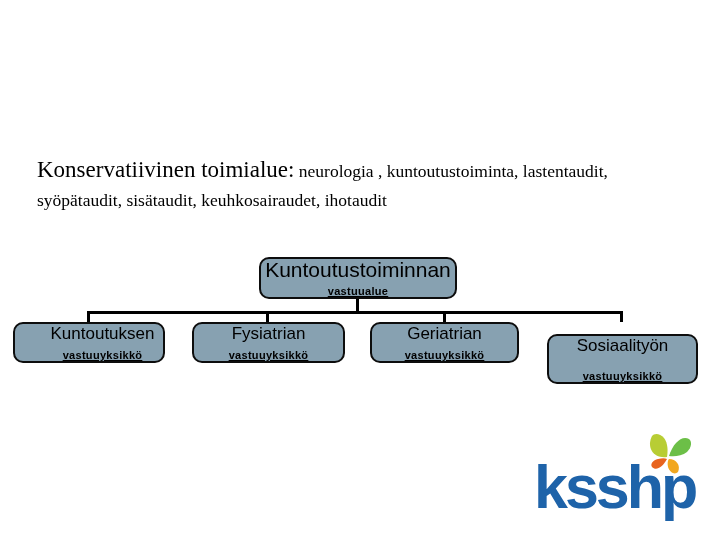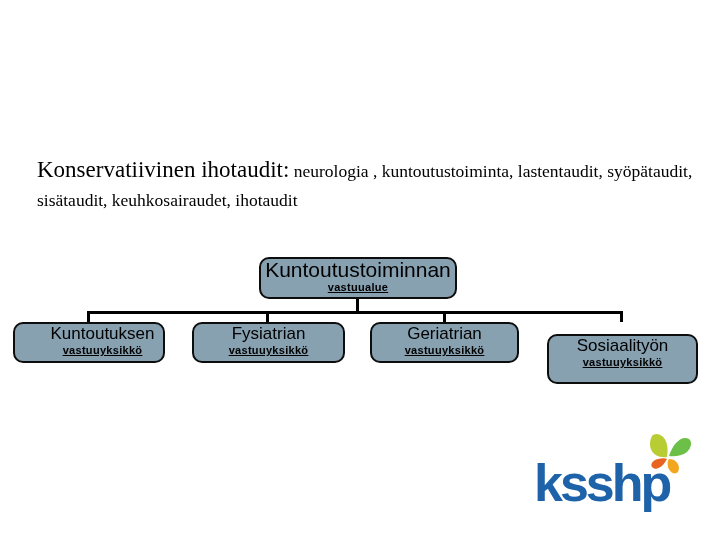--- a/index.html
+++ b/index.html
@@ -16,21 +16,21 @@
     position:absolute;left:37px;top:156px;width:660px;
     font-family:"Liberation Serif",serif;color:#000000;line-height:28px;
   }
   .body-lead{font-size:23px;}
   .body-rest{font-size:17.5px;}
   
   .orgchart{position:absolute;left:0;top:0;width:720px;height:540px;}
   .obox{
     position:absolute;box-sizing:border-box;
     background:#87A1B1;border:2px solid #0d0d0d;border-radius:10px;
-    display:flex;flex-direction:column;align-items:center;justify-content:flex-start;
+    display:flex;flex-direction:column;align-items:center;justify-content:space-between;
     color:#000;text-align:center;
   }
   .obox .lbl{font-size:19px;line-height:20px;}
   .obox .sub{font-size:11px;line-height:12px;font-weight:bold;letter-spacing:0.3px;text-decoration:underline;}
   .root-box{left:259px;top:257px;width:198px;height:42px;}
   .root-box .lbl{font-size:21px;line-height:22px;}
   .child0{left:13px; top:322px;width:152px;height:41px;padding-left:27px;}
   .child1{left:192px;top:322px;width:153px;height:41px;}
   .child2{left:370px;top:322px;width:149px;height:41px;}
   .child3{left:547px;top:334px;width:151px;height:50px;}
@@ -39,32 +39,32 @@
   .riser{left:356px;top:299px;width:3px;height:13px;}
   .hbar{left:87px;top:311px;width:536px;height:3px;}
   .drop0{left:87px; top:313px;width:3px;height:9px;}
   .drop1{left:266px;top:313px;width:3px;height:9px;}
   .drop2{left:443px;top:313px;width:3px;height:9px;}
   .drop3{left:620px;top:313px;width:3px;height:9px;}
   
   .logo{position:absolute;left:0;top:0;width:720px;height:540px;pointer-events:none;}
   .logo-text{
     position:absolute;left:534px;top:457px;
-    font-size:52px;line-height:1;font-weight:bold;letter-spacing:-3px;
+    font-size:61px;line-height:1;font-weight:bold;letter-spacing:-3px;
     color:#1E63A9;
   }
   .butterfly{position:absolute;left:646px;top:431px;width:47px;height:46px;}
 </style>
 </head>
 <body>
 
 <div class="slide">
 
 
-  <div class="body-text"><span class="body-lead">Konservatiivinen ihotaudit:</span><span class="body-rest"> neurologia , kuntoutustoiminta, lastentaudit, syöpätaudit, sisätaudit, keuhkosairaudet, ihotaudit</span></div>
+  <div class="body-text"><span class="body-lead">Konservatiivinen toimialue:</span><span class="body-rest"> neurologia , kuntoutustoiminta, lastentaudit, syöpätaudit, sisätaudit, keuhkosairaudet, ihotaudit</span></div>
 
   <div class="orgchart">
 
     <div class="conn riser"></div>
     <div class="conn hbar"></div>
     <div class="conn drop0"></div>
     <div class="conn drop1"></div>
     <div class="conn drop2"></div>
     <div class="conn drop3"></div>
 

